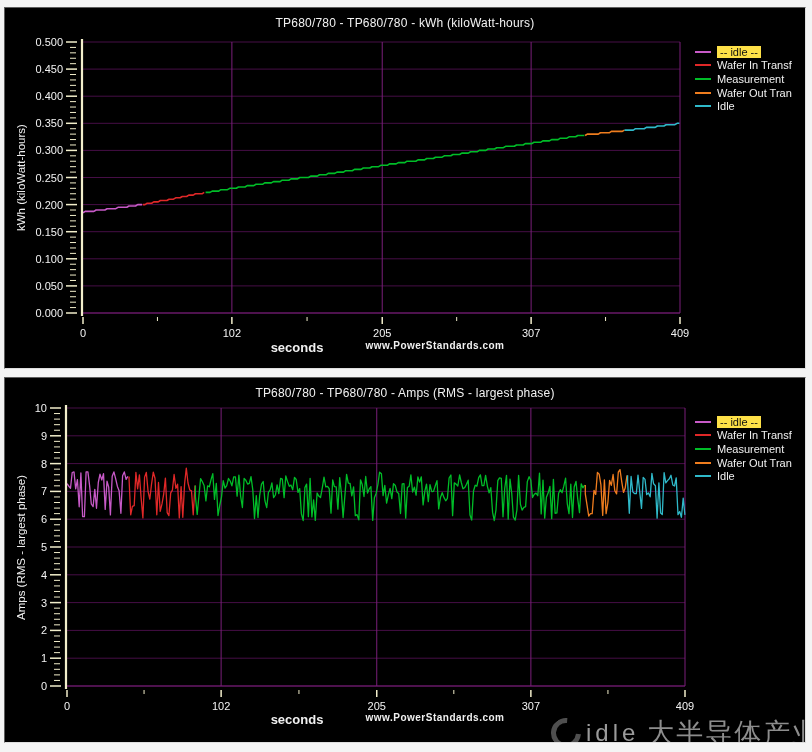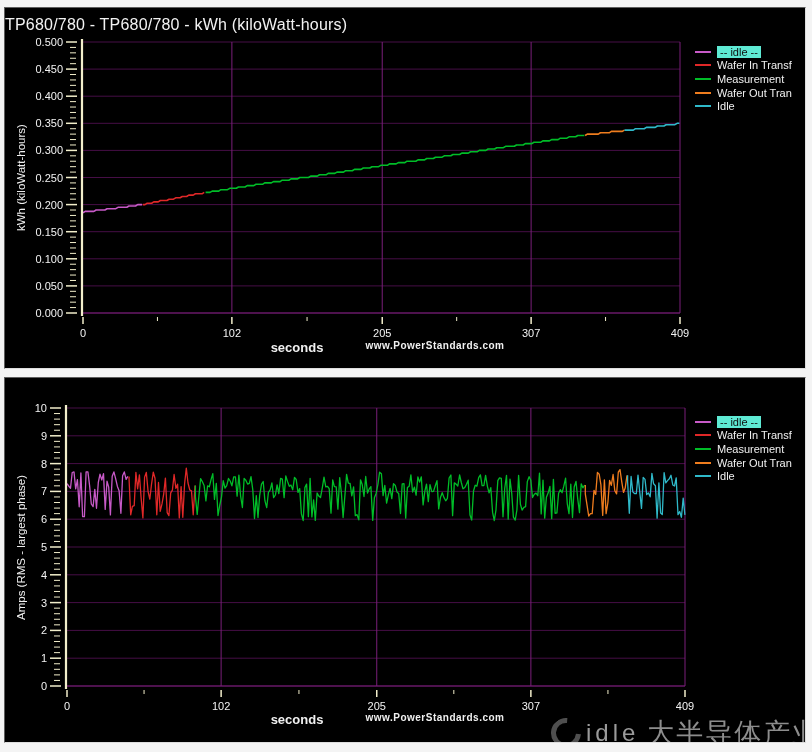--- a/index.html
+++ b/index.html
@@ -11,22 +11,22 @@
   .stage{position:absolute;left:0;top:0;width:812px;height:752px;}
   .panel{
     position:absolute;background:#000;
     border:1px solid;border-color:#5e5e5e #dedede #dedede #5e5e5e;
     overflow:hidden;
   }
   #panel-kwh{left:4px;top:7px;width:800px;height:360px;}
   #panel-amps{left:4px;top:377px;width:800px;height:364px;}
   .panel svg{position:absolute;left:0;top:0;}
   .chart-title{
-    position:absolute;left:0;top:8px;width:100%;
-    color:#f2f2f2;font-size:16px;letter-spacing:0.2px;
+    position:absolute;left:0;top:8px;width:100%;text-align:center;
+    color:#f2f2f2;font-size:12px;letter-spacing:0.2px;
   }
   .ylabel{
     position:absolute;display:flex;align-items:center;justify-content:center;
     writing-mode:vertical-rl;transform:rotate(180deg);
     color:#f0f0f0;font-size:11.5px;width:16px;
   }
   #panel-kwh .ylabel{left:8px;top:34px;height:271px;}
   #panel-amps .ylabel{left:8px;top:30px;height:278px;}
   .xlabel{
     position:absolute;width:120px;text-align:center;
@@ -37,21 +37,21 @@
   .annotation{
     position:absolute;width:180px;text-align:center;
     color:#f0f0f0;font-size:10px;font-weight:bold;letter-spacing:0.5px;
   }
   #panel-kwh .annotation{left:340px;top:332px;}
   #panel-amps .annotation{left:340px;top:334px;}
   .legend{position:absolute;left:690px;top:37px;}
   .legend-row{height:13.6px;display:flex;align-items:center;}
   .legend-swatch{width:16px;height:2px;margin-right:6px;flex:0 0 auto;}
   .legend-label{font-size:11px;line-height:12px;color:#f0f0f0;white-space:nowrap;}
-  .legend-label.hl{background:#5eead4;color:#101010;padding:0 3px;}
+  .legend-label.hl{background:#fde047;color:#101010;padding:0 3px;}
   .watermark{
     position:absolute;left:546px;top:337px;
     display:flex;align-items:center;white-space:nowrap;
   }
   .wm-logo{
     width:20px;height:20px;border-radius:50%;
     border:5px solid #4f4f4f;border-top-color:transparent;
     transform:rotate(50deg);margin-right:5px;flex:0 0 auto;
   }
   .wm-brand{font-size:24px;letter-spacing:4px;color:#9a9a9a;margin-right:8px;}
@@ -285,20 +285,21 @@
         <line x1="293.93887530562347" y1="312" x2="293.93887530562347" y2="316" stroke="#f2eecb" stroke-width="1"></line>
         <line x1="371.75550122249393" y1="312" x2="371.75550122249393" y2="319" stroke="#f2eecb" stroke-width="1.5"></line>
         <text x="371.75550122249393" y="332" fill="#f2f2f2" font-size="11" font-family="Liberation Sans, sans-serif" text-anchor="middle">205</text>
         <line x1="448.8166259168704" y1="312" x2="448.8166259168704" y2="316" stroke="#f2eecb" stroke-width="1"></line>
         <line x1="525.8777506112469" y1="312" x2="525.8777506112469" y2="319" stroke="#f2eecb" stroke-width="1.5"></line>
         <text x="525.8777506112469" y="332" fill="#f2f2f2" font-size="11" font-family="Liberation Sans, sans-serif" text-anchor="middle">307</text>
         <line x1="602.9388753056235" y1="312" x2="602.9388753056235" y2="316" stroke="#f2eecb" stroke-width="1"></line>
         <line x1="680" y1="312" x2="680" y2="319" stroke="#f2eecb" stroke-width="1.5"></line>
         <text x="680" y="332" fill="#f2f2f2" font-size="11" font-family="Liberation Sans, sans-serif" text-anchor="middle">409</text>
       </svg>
+    <div class="chart-title">TP680/780 - TP680/780 - Amps (RMS - largest phase)</div>
     <div class="ylabel">Amps (RMS - largest phase)</div>
     <div class="xlabel">seconds</div>
     <div class="annotation">www.PowerStandards.com</div>
     <div class="legend" id="legend-amps">
         <div class="legend-row">
           <span class="legend-swatch" style="background: rgb(200, 90, 200);"></span>
           <span class="legend-label hl">-- idle --</span>
         </div>
         <div class="legend-row">
           <span class="legend-swatch" style="background: rgb(224, 40, 40);"></span>

